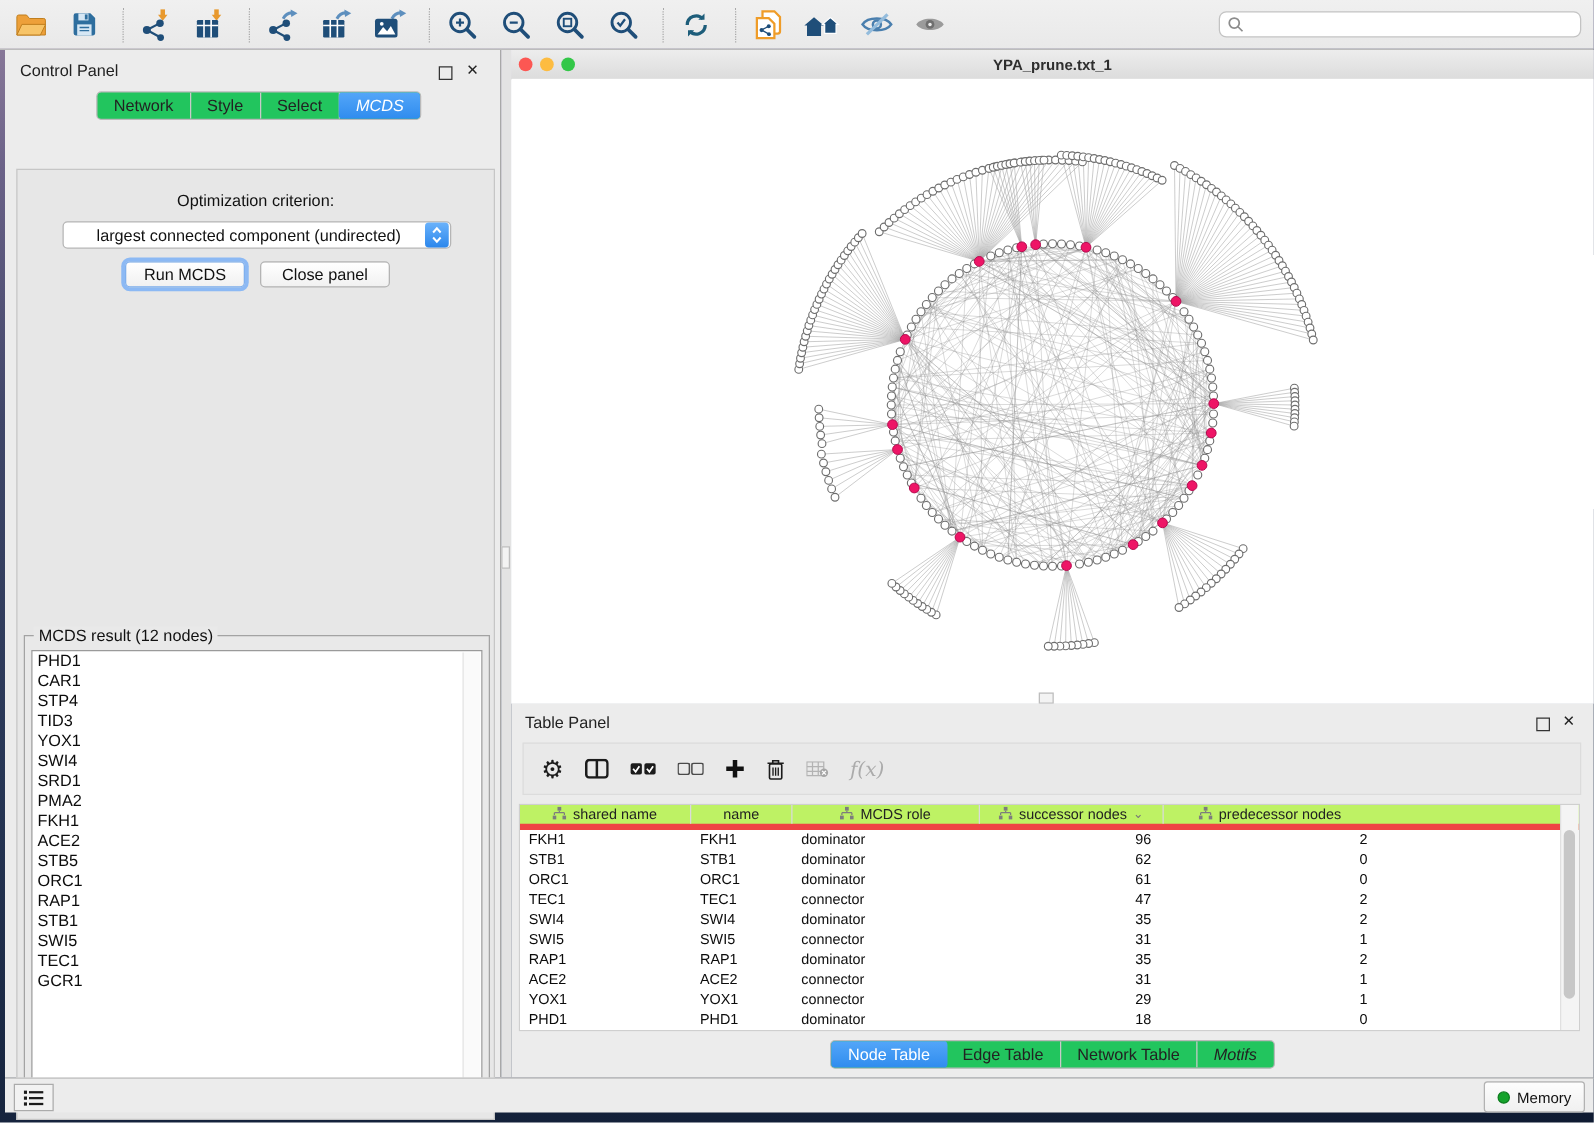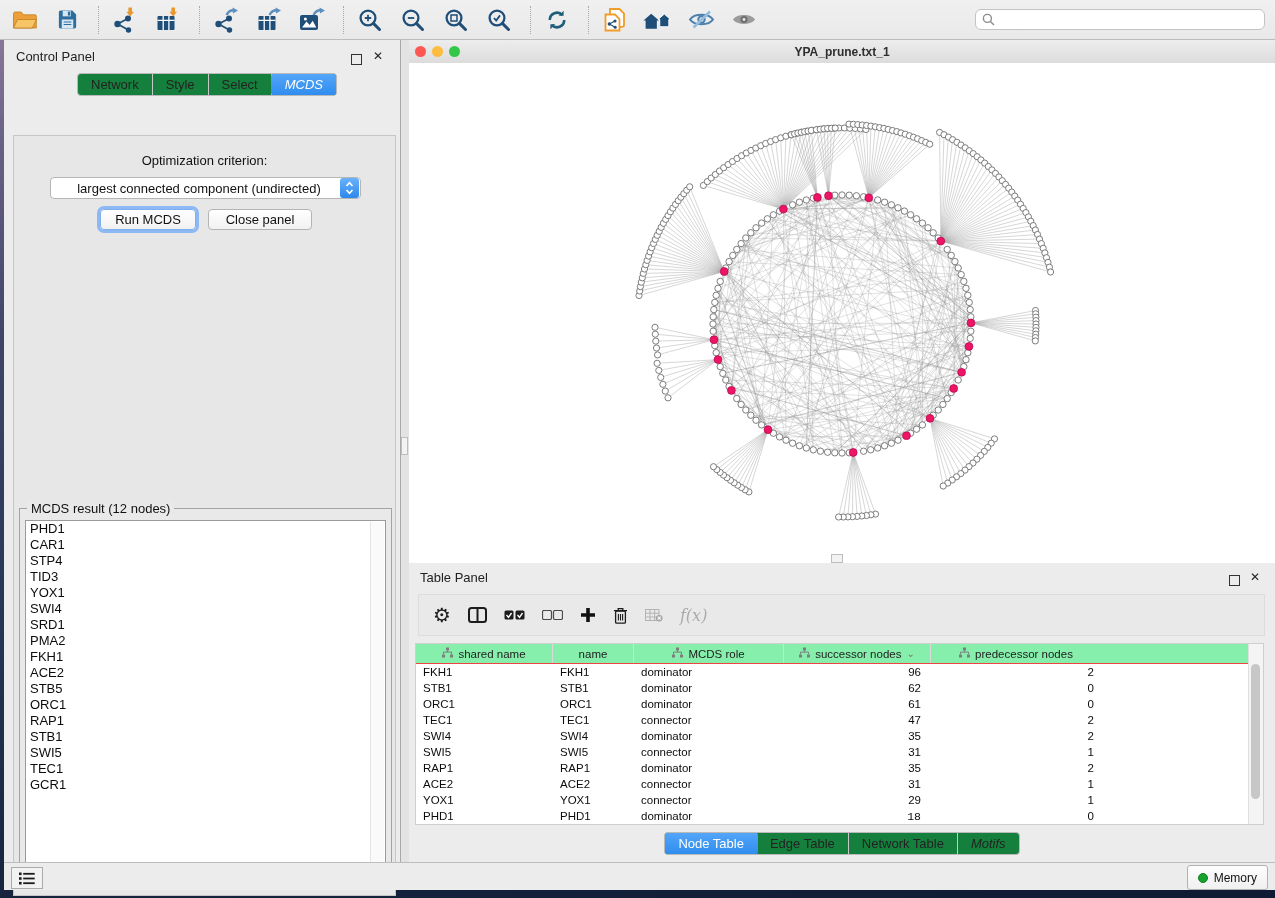--- a/index.html
+++ b/index.html
@@ -13,21 +13,21 @@
   .tbtn{width:30px;height:30px;display:flex;align-items:center;justify-content:center;flex:0 0 auto;margin-right:13px;}
   .tsep{width:1px;height:28px;border-left:1px dotted #a9a9a9;margin:0 10px 0 3px;flex:0 0 auto;}
   .searchbox{position:absolute;right:10px;top:9px;width:290px;height:21px;background:#fff;border:1px solid #c3c3c3;
              border-radius:6px;display:flex;align-items:center;padding:0 6px;box-sizing:border-box;}
   .searchbox input{border:none;outline:none;flex:1;font-size:12px;background:transparent;margin-left:5px;font-family:inherit;}
   
   .control-panel{left:4px;top:40px;width:397px;height:822px;background:#ececec;border-right:1px solid #a8a8a8;box-sizing:border-box;}
   .panel-title{font-size:13px;color:#222;}
   .float-ico{width:9px;height:9px;border:1.6px solid #333;display:inline-block;}
   .close-ico{font-size:12px;font-weight:bold;color:#222;line-height:10px;}
-  .seg-bar{display:flex;background:#15803d;border:1px solid #b9b9b9;border-radius:4px;overflow:hidden;}
+  .seg-bar{display:flex;background:#22c55e;border:1px solid #b9b9b9;border-radius:4px;overflow:hidden;}
   .seg{padding:3px 13px;font-size:13px;color:#222;border-right:1px solid #c9c9c9;cursor:default;white-space:nowrap;}
   .seg:last-child{border-right:none;font-style:italic;}
   .seg.active{background:linear-gradient(#55a7f9,#2e8bee);color:#fff;border-radius:4px;margin:-1px;border:none;padding:4px 14px;}
   .cp-content{left:9px;top:95px;width:383px;height:761px;background:#e7e7e7;border:1px solid #c6c6c6;box-sizing:border-box;}
   .opt-label{font-size:13px;color:#111;text-align:center;}
   .combo{height:22px;background:#fff;border:1px solid #b5b5b5;border-radius:4px;display:flex;align-items:center;box-sizing:border-box;}
   .combo .val{flex:1;text-align:center;font-size:13px;color:#111;padding-left:8px;white-space:nowrap;}
   .combo .step{width:19px;height:20px;border-radius:3px;margin:0 1px;background:linear-gradient(#6ab2fb,#2c87ec);
                display:flex;flex-direction:column;align-items:center;justify-content:center;color:#fff;}
   .combo .step svg{display:block;}
@@ -54,21 +54,21 @@
   .fanline{stroke:#a9a9a9;stroke-width:0.65;opacity:0.72;}
   .ringnode{fill:#fff;stroke:#6e6e6e;stroke-width:0.9;}
   
   .table-panel{left:409px;top:563px;width:866px;height:299px;background:#ececec;box-sizing:border-box;}
   .tp-toolbar{position:absolute;left:9px;top:31px;right:10px;height:42px;background:#e9e9e9;border:1px solid #dcdcdc;
               display:flex;align-items:center;box-sizing:border-box;padding-left:14px;}
   .tpbtn{margin-right:17px;display:flex;align-items:center;justify-content:center;}
   .gear-glyph{font-size:20px;color:#1c1c1c;line-height:20px;font-family:"DejaVu Sans",sans-serif;}
   .fx{font-family:"DejaVu Serif",serif;font-style:italic;font-size:16px;color:#ababab;}
   .tbl{position:absolute;left:6px;top:80px;right:11px;bottom:37px;background:#fff;border:1px solid #cfcfcf;overflow:hidden;}
-  .tbl-hdr{display:flex;height:20px;background:#86efac;border-bottom:1px solid #ef4444;box-sizing:border-box;text-align:center;}
+  .tbl-hdr{display:flex;height:20px;background:#bef264;border-bottom:5px solid #ef4444;box-sizing:border-box;text-align:center;}
   .th{display:flex;align-items:center;justify-content:center;font-size:11.5px;color:#222;border-right:1px solid #dadada;
       box-sizing:border-box;gap:5px;white-space:nowrap;}
   .th:last-child{border-right:none;}
   .tr{display:flex;height:16px;align-items:center;}
   .td{font-size:11.5px;color:#0c0c0c;box-sizing:border-box;white-space:nowrap;overflow:hidden;}
   .td.l{padding-left:7px;text-align:left;}
   .td.r{text-align:right;}
   .tbl-scroll{position:absolute;right:0;top:0;bottom:0;width:14px;background:#f4f4f4;border-left:1px solid #e0e0e0;}
   .tbl-thumb{position:absolute;left:2px;width:9px;border-radius:5px;background:#c7c7c7;}
   .bottom-tabs{position:absolute;left:0;right:0;bottom:7px;display:flex;justify-content:center;}
@@ -1253,21 +1253,21 @@
           <div class="td l" style="width: 137px;">YOX1</div>
           <div class="td l" style="width: 81px;">YOX1</div>
           <div class="td l" style="width: 150px;">connector</div>
           <div class="td r" style="width: 147px; padding-right: 10px;">29</div>
           <div class="td r" style="width: 170px; padding-right: 7px;">1</div>
         </div>
         <div class="tr">
           <div class="td l" style="width: 137px;">PHD1</div>
           <div class="td l" style="width: 81px;">PHD1</div>
           <div class="td l" style="width: 150px;">dominator</div>
-          <div class="td r" style="width: 147px; padding-right: 10px; font-family: Liberation Mono, monospace;">18</div>
+          <div class="td r" style="width: 147px; padding-right: 10px;">18</div>
           <div class="td r" style="width: 170px; padding-right: 7px;">0</div>
         </div>
       </div>
     <div class="tbl-scroll">
       <div class="tbl-thumb" style="top:20px;height:135px;"></div>
     </div>
   </div>
 
   <div class="bottom-tabs">
     <div class="seg-bar">

